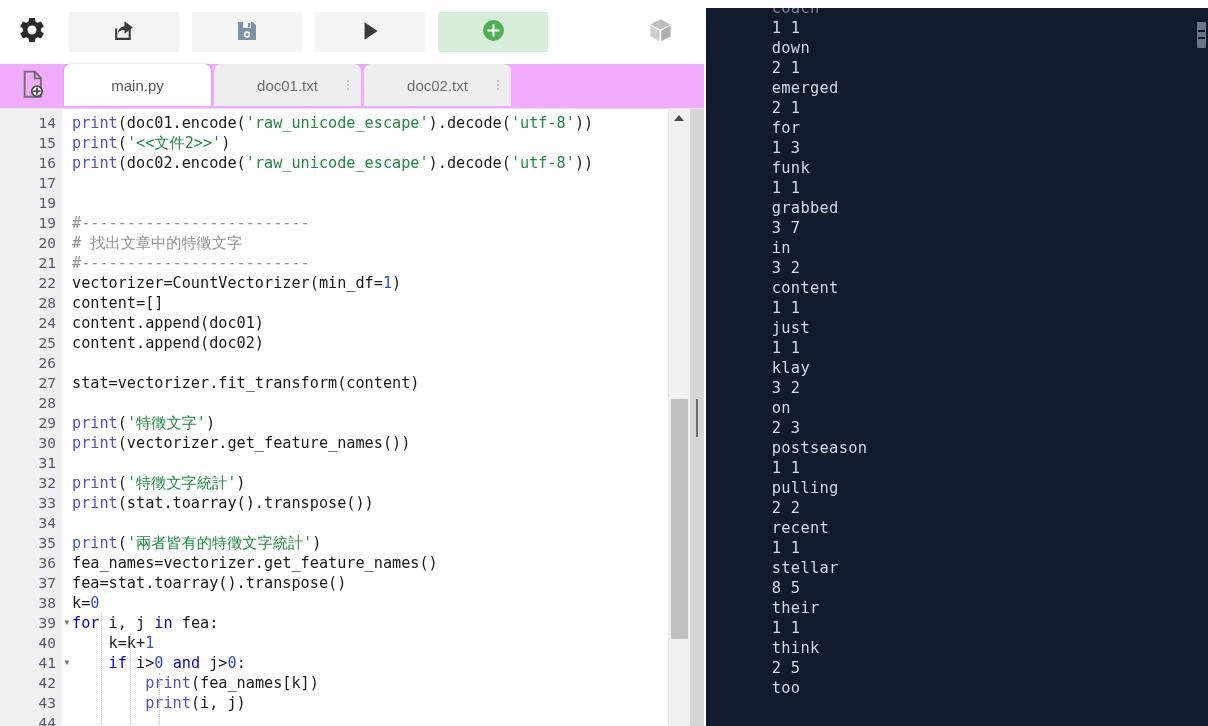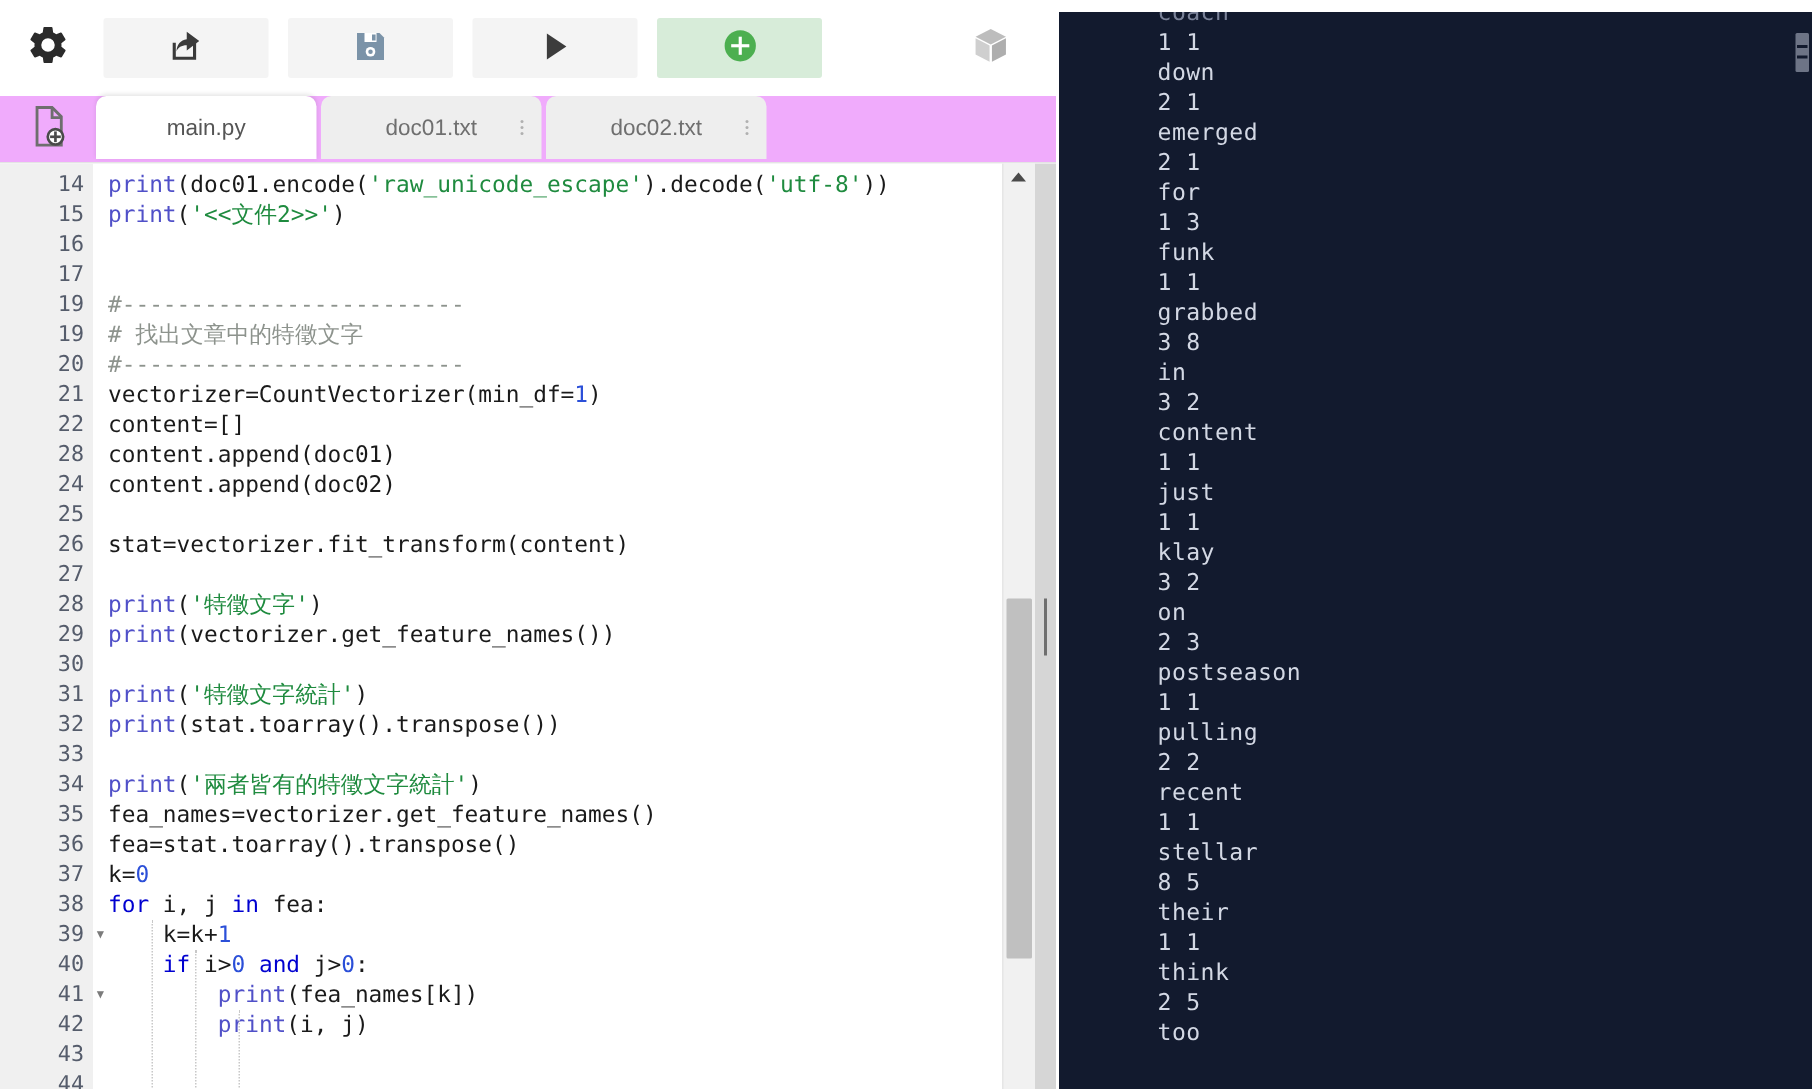--- a/index.html
+++ b/index.html
@@ -486,20 +486,21 @@
           </div>
         <div class="code-col">
           <div class="guides">
             <div class="guide" style="left:29px; top:500px; height:124px;"></div>
             <div class="guide" style="left:58px; top:520px; height:104px;"></div>
             <div class="guide" style="left:87px; top:560px; height:64px;"></div>
           </div>
           <div id="code">
               <div class="code-row"><span class="fn">print</span>(doc01.encode(<span class="str">'raw_unicode_escape'</span>).decode(<span class="str">'utf-8'</span>))</div>
               <div class="code-row"><span class="fn">print</span>(<span class="str">'&lt;&lt;文件2&gt;&gt;'</span>)</div>
+              <div class="code-row"><span class="fn">print</span>(doc02.encode(<span class="str">'raw_unicode_escape'</span>).decode(<span class="str">'utf-8'</span>))</div>
               <div class="code-row">&nbsp;</div>
               <div class="code-row">&nbsp;</div>
               <div class="code-row"><span class="cm">#-------------------------</span></div>
               <div class="code-row"><span class="cm"># 找出文章中的特徵文字</span></div>
               <div class="code-row"><span class="cm">#-------------------------</span></div>
               <div class="code-row">vectorizer=CountVectorizer(min_df=<span class="num">1</span>)</div>
               <div class="code-row">content=[]</div>
               <div class="code-row">content.append(doc01)</div>
               <div class="code-row">content.append(doc02)</div>
               <div class="code-row">&nbsp;</div>
@@ -545,21 +546,21 @@
           <div class="term-line">1 1</div>
           <div class="term-line">down</div>
           <div class="term-line">2 1</div>
           <div class="term-line">emerged</div>
           <div class="term-line">2 1</div>
           <div class="term-line">for</div>
           <div class="term-line">1 3</div>
           <div class="term-line">funk</div>
           <div class="term-line">1 1</div>
           <div class="term-line">grabbed</div>
-          <div class="term-line">3 8</div>
+          <div class="term-line">3 7</div>
           <div class="term-line">in</div>
           <div class="term-line">3 2</div>
           <div class="term-line">content</div>
           <div class="term-line">1 1</div>
           <div class="term-line">just</div>
           <div class="term-line">1 1</div>
           <div class="term-line">klay</div>
           <div class="term-line">3 2</div>
           <div class="term-line">on</div>
           <div class="term-line">2 3</div>

